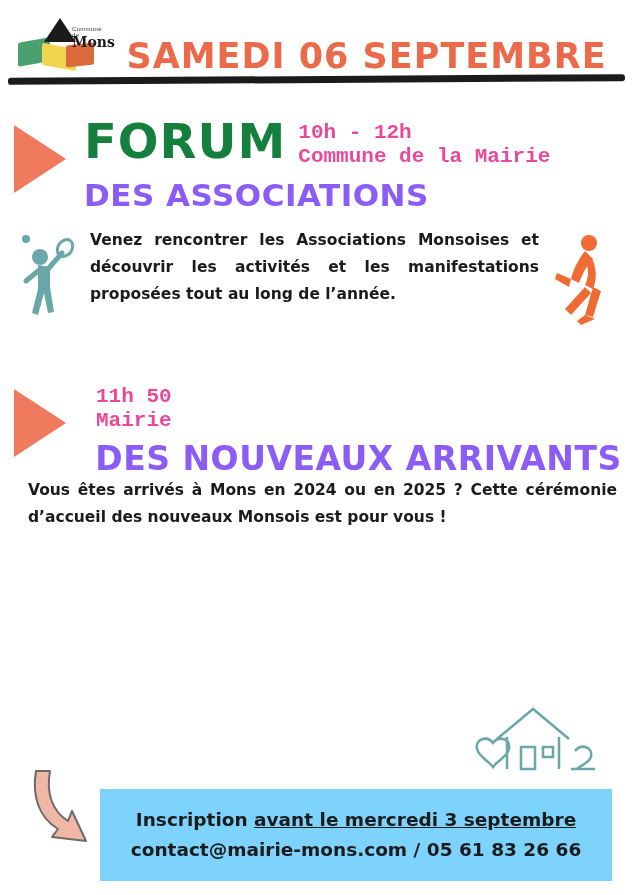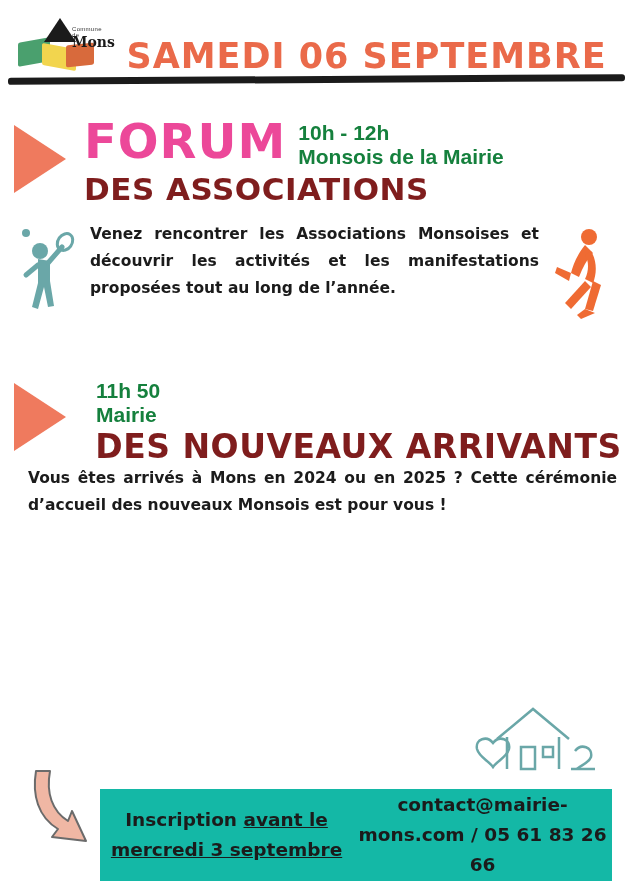--- a/index.html
+++ b/index.html
@@ -119,43 +119,43 @@
     padding-left: 18px;
     flex: 1;
   }
   .title-line1 {
     display: flex;
     align-items: flex-start;
   }
   .big-title {
     font-size: 48px;
     font-weight: bold;
-    color: #ec4899;
+    color: #15803d;
     letter-spacing: 1px;
     line-height: 48px;
     font-family: "DejaVu Sans", sans-serif;
   }
   .time-block {
     padding-left: 12px;
     padding-top: 4px;
   }
   .time-line {
     font-size: 21px;
     font-weight: bold;
-    color: #15803d;
+    color: #ec4899;
     line-height: 24px;
-    font-family: Liberation Sans, sans-serif;
+    font-family: Liberation Mono, monospace;
   }
   .sub-title {
     font-size: 31px;
     font-weight: bold;
-    color: #7f1d1d;
+    color: #8b5cf6;
     letter-spacing: .5px;
     line-height: 36px;
-    margin-top: 2px;
+    margin-top: 8px;
     font-family: "DejaVu Sans", sans-serif;
   }
   .sub-title.wide {
     font-size: 33px;
     text-align: center;
   }
 
   
   .para {
     font-size: 15.5px;
@@ -200,22 +200,23 @@
     bottom: 122px;
     width: 150px;
     height: 78px;
   }
   .banner {
     position: absolute;
     left: 100px;
     bottom: 14px;
     width: 512px;
     height: 92px;
-    background: #14b8a6;
-    display: flex;
+    background: #7dd3fc;
+    display: flex;
+    flex-direction: column;
     justify-content: center;
     align-items: center;
   }
   .banner-line {
     font-size: 18.5px;
     font-weight: bold;
     color: #1b1b1b;
     line-height: 30px;
     font-family: "DejaVu Sans", sans-serif;
     text-align: center;
@@ -248,21 +249,21 @@
 <div class="section1">
   <div class="row-title">
     <div class="arrow-wrap">
       <div class="arrow"></div>
     </div>
     <div class="title-block">
       <div class="title-line1">
         <div class="big-title">FORUM</div>
         <div class="time-block">
           <div class="time-line">10h - 12h</div>
-          <div class="time-line">Monsois de la Mairie</div>
+          <div class="time-line">Commune de la Mairie</div>
         </div>
       </div>
       <div class="sub-title">DES ASSOCIATIONS</div>
     </div>
   </div>
 
   <div class="forum-body">
     <div class="fig">
       <svg width="64" height="110" viewBox="0 0 64 110">
         <circle cx="26" cy="30" r="8" fill="#6aa7a8"></circle>

